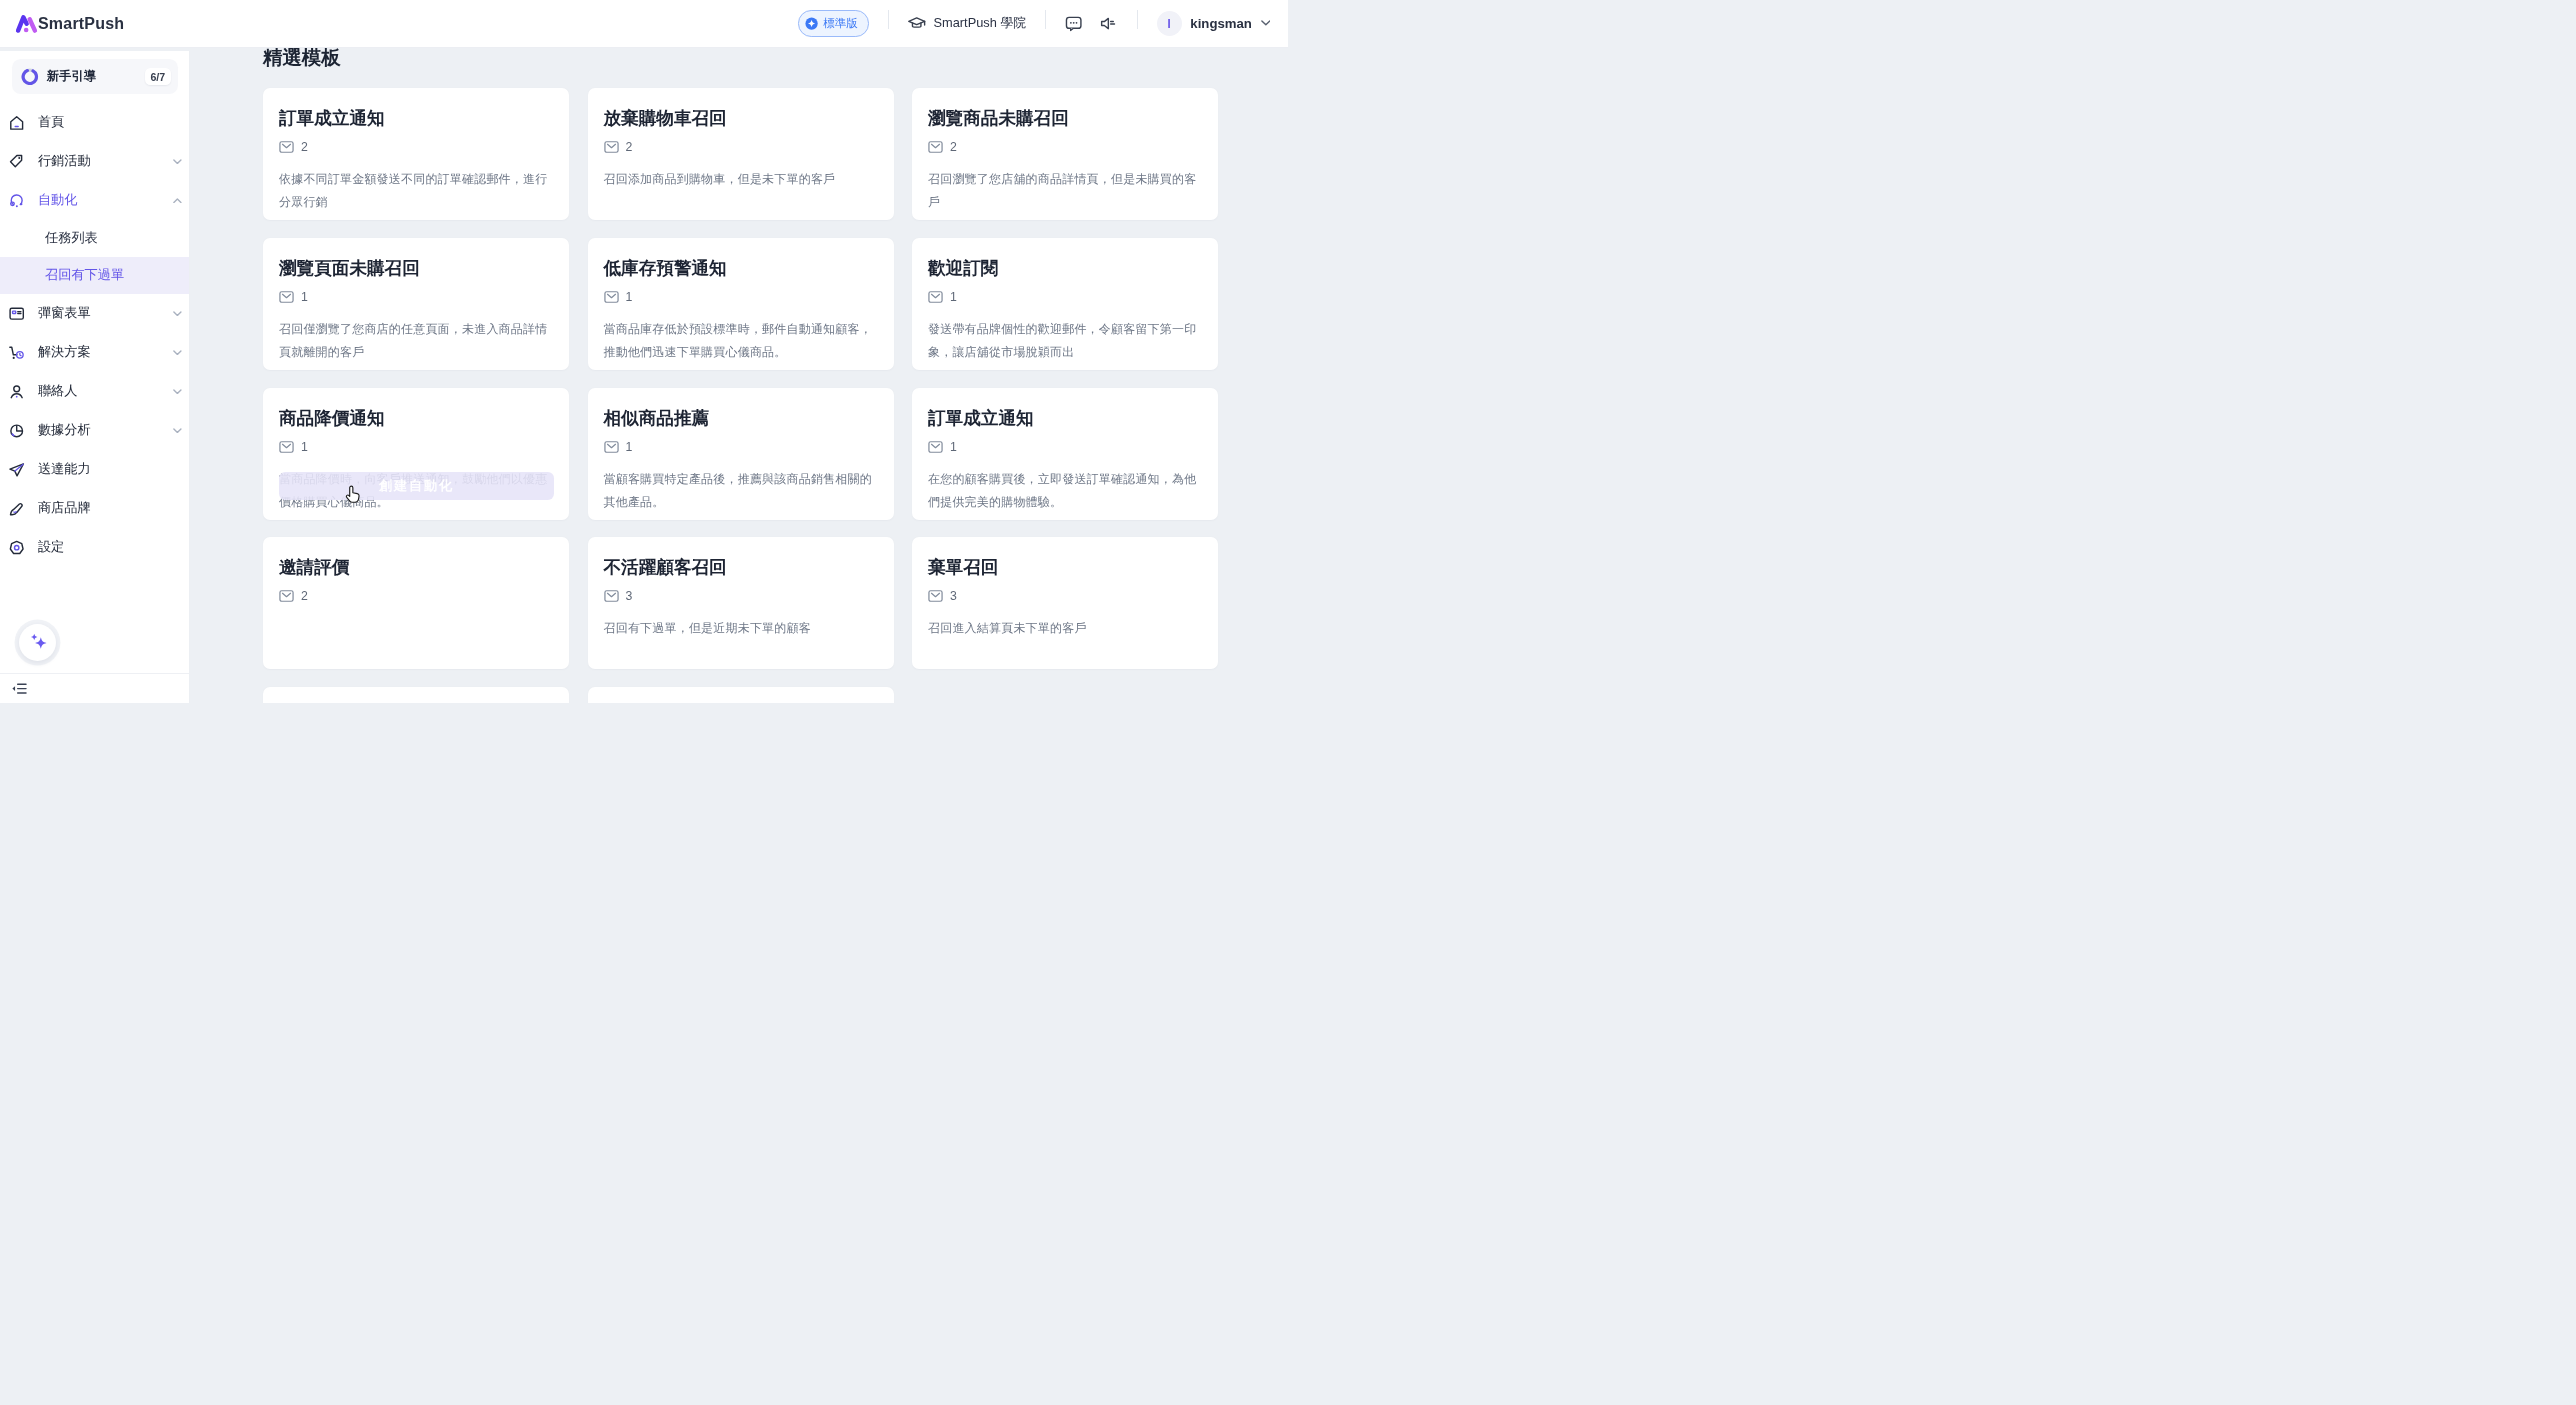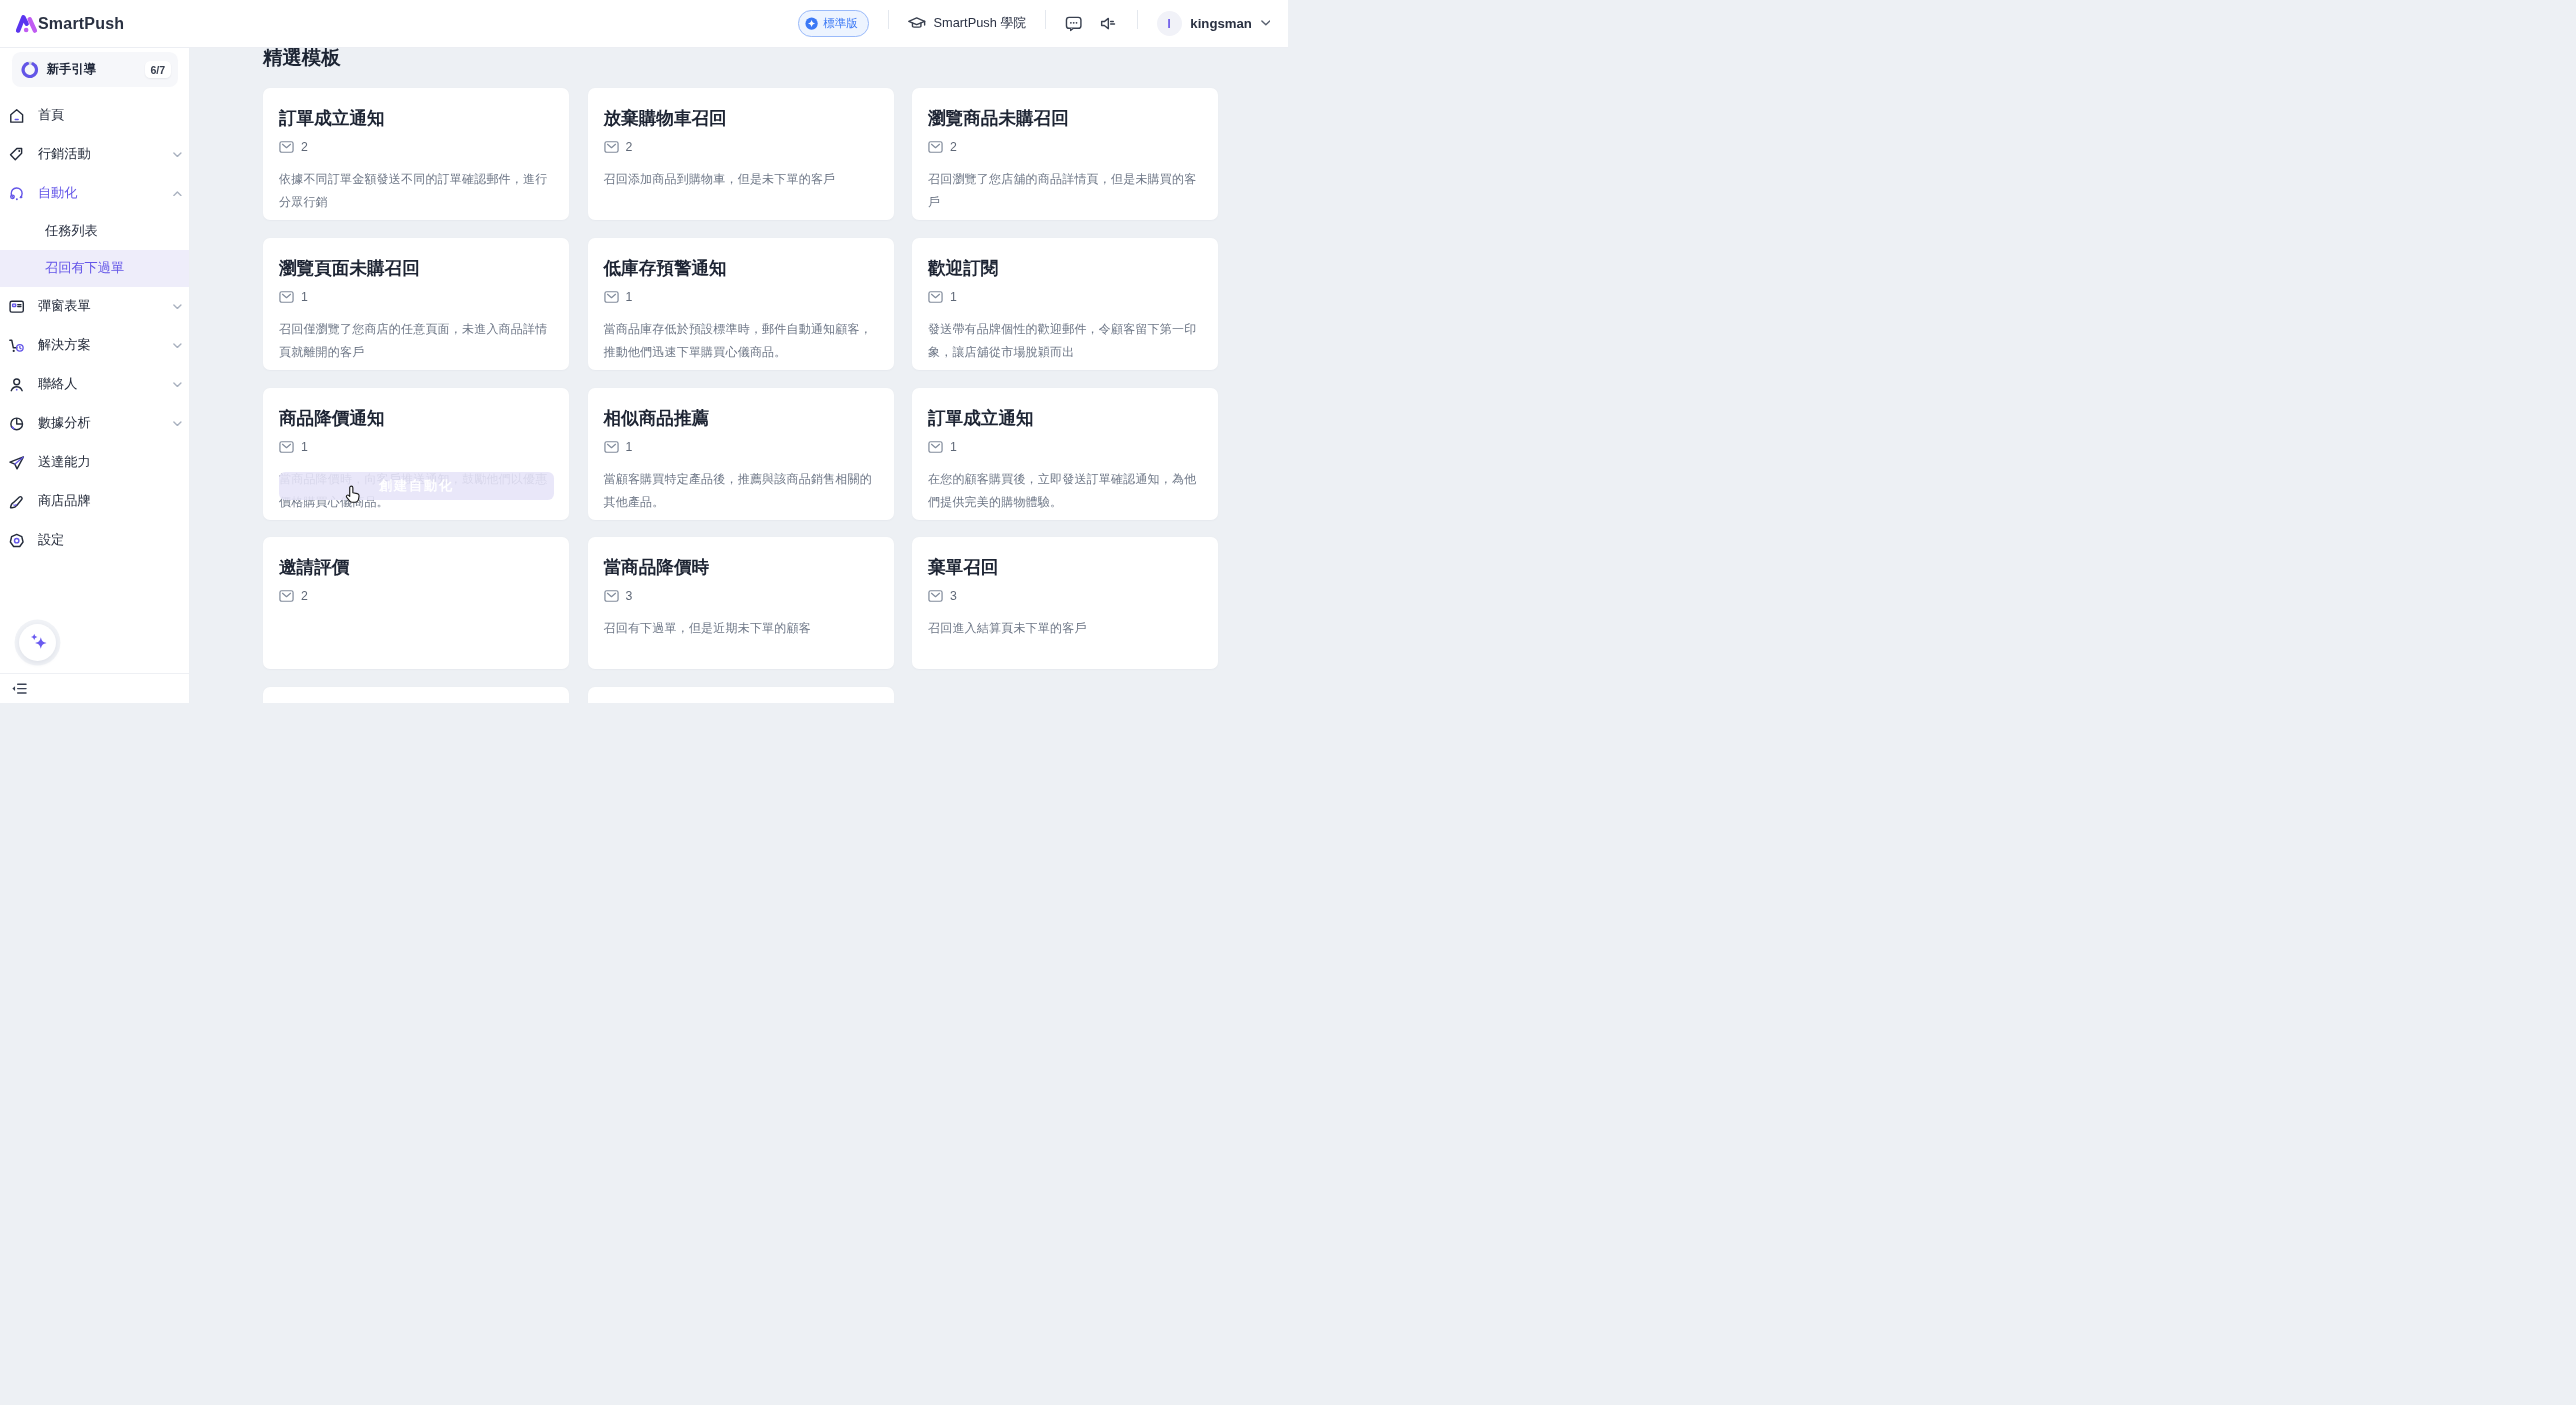--- a/index.html
+++ b/index.html
@@ -28,21 +28,21 @@
   .hicon + .hicon{margin-left:16px;}
   .user{display:flex;align-items:center;gap:8.8px;cursor:pointer;}
   .avatar{
     width:25px;height:25px;border-radius:50%;background:#f1f2f8;
     display:flex;align-items:center;justify-content:center;
     color:#7463ea;font-size:13.2px;font-weight:700;
   }
   .user-name{font-size:13.2px;font-weight:600;color:#2a3142;}
   
   .sidebar{
-    position:absolute;top:44px;left:0;bottom:0;width:189px;background:#fff;
+    position:absolute;top:51px;left:0;bottom:0;width:189px;background:#fff;
     border-right:0.9px solid #eceff3;display:flex;flex-direction:column;z-index:10;
   }
   .guide-card{
     margin:8px 11.5px 8.8px;height:35px;background:#f6f7fa;border-radius:8.8px;
     display:flex;align-items:center;padding:0 7px 0 9.7px;cursor:pointer;
   }
   .guide-label{font-size:12.3px;font-weight:600;color:#20283a;margin-left:8px;flex:1;}
   .guide-badge{
     background:#fff;border-radius:5.3px;padding:2.6px 5.3px;font-size:10.6px;font-weight:600;
     color:#394050;box-shadow:0 0.9px 1.8px rgba(30,40,70,.08);
@@ -433,21 +433,21 @@
           <span>
             <svg width="15" height="14" viewBox="0 0 17 16">
               <rect x="1" y="2" width="15" height="12" rx="2" fill="none" stroke="#828c9c" stroke-width="1.4"></rect>
               <path d="M3.6 4.6 L8.5 8.8 L13.4 4.6" fill="none" stroke="#828c9c" stroke-width="1.4" stroke-linejoin="round"></path>
             </svg>
           </span>
           <span class="mail-count">2</span>
         </div>
       </div>
       <div class="card">
-        <div class="card-title">當商品降價時</div>
+        <div class="card-title">不活躍顧客召回</div>
         <div class="mail-row">
           <span>
             <svg width="15" height="14" viewBox="0 0 17 16">
               <rect x="1" y="2" width="15" height="12" rx="2" fill="none" stroke="#828c9c" stroke-width="1.4"></rect>
               <path d="M3.6 4.6 L8.5 8.8 L13.4 4.6" fill="none" stroke="#828c9c" stroke-width="1.4" stroke-linejoin="round"></path>
             </svg>
           </span>
           <span class="mail-count">3</span>
         </div>
         <div class="card-desc">召回有下過單，但是近期未下單的顧客</div>

